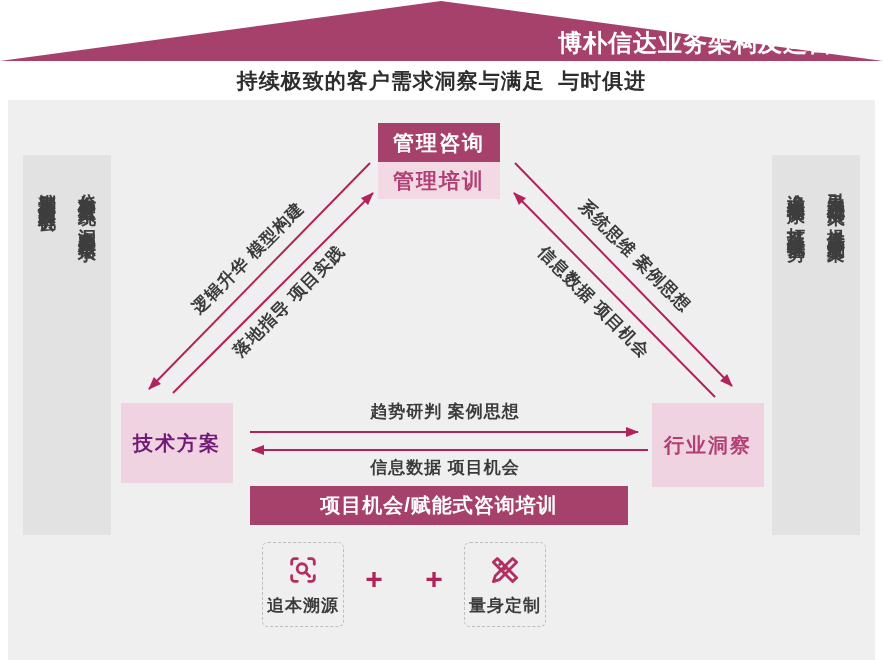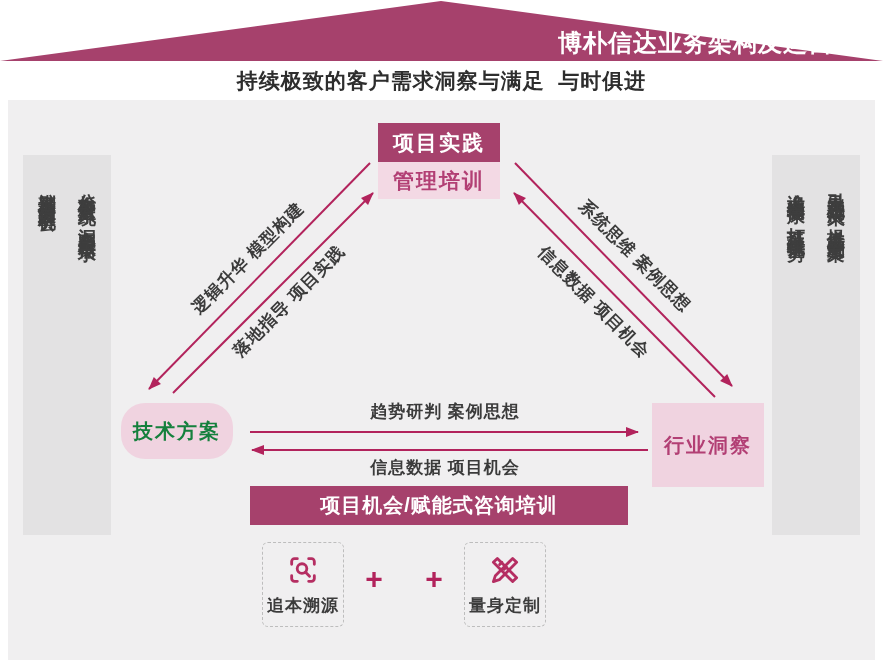--- a/index.html
+++ b/index.html
@@ -51,22 +51,22 @@
   }
   #node-top-primary{
     left:370px;top:23px;width:122px;height:39px;
     background:#a6416c;color:#ffffff;font-size:21px;
   }
   #node-top-secondary{
     left:370px;top:62px;width:122px;height:37px;
     background:#f3d9e4;color:#b23f74;font-size:21px;
   }
   #node-left{
-    left:113px;top:303px;width:112px;height:56px;
-    background:#f0d3e0;color:#15803d;font-size:20px;border-radius:24px;
+    left:113px;top:303px;width:112px;height:80px;
+    background:#f0d3e0;color:#701a75;font-size:20px;
   }
   #node-right{
     left:644px;top:303px;width:112px;height:84px;
     background:#f0d3e0;color:#b23f74;font-size:20px;
   }
 
   
   #arrows{left:0;top:0;width:867px;height:560px;pointer-events:none;}
 
   
@@ -143,21 +143,21 @@
       </marker>
     </defs>
     <line x1="362" y1="63" x2="141" y2="289" stroke="#b2235c" stroke-width="2" marker-end="url(#ah)"></line>
     <line x1="165" y1="293" x2="365" y2="93" stroke="#b2235c" stroke-width="2" marker-end="url(#ah)"></line>
     <line x1="707" y1="297" x2="506" y2="93" stroke="#b2235c" stroke-width="2" marker-end="url(#ah)"></line>
     <line x1="507" y1="63" x2="724" y2="286" stroke="#b2235c" stroke-width="2" marker-end="url(#ah)"></line>
     <line x1="242" y1="332" x2="630" y2="332" stroke="#b2235c" stroke-width="2" marker-end="url(#ah)"></line>
     <line x1="640" y1="350" x2="244" y2="350" stroke="#b2235c" stroke-width="2" marker-end="url(#ah)"></line>
   </svg>
 
-  <div id="node-top-primary" class="abs node">项目实践</div>
+  <div id="node-top-primary" class="abs node">管理咨询</div>
   <div id="node-top-secondary" class="abs node">管理培训</div>
   <div id="node-left" class="abs node">技术方案</div>
   <div id="node-right" class="abs node">行业洞察</div>
 
   <div id="label-left-up" class="abs edge-label rot-l">逻辑升华 模型构建</div>
   <div id="label-left-down" class="abs edge-label rot-l">落地指导 项目实践</div>
   <div id="label-right-up" class="abs edge-label rot-r">系统思维 案例思想</div>
   <div id="label-right-down" class="abs edge-label rot-r">信息数据 项目机会</div>
   <div id="label-h-top" class="abs edge-label">趋势研判 案例思想</div>
   <div id="label-h-bottom" class="abs edge-label">信息数据 项目机会</div>

